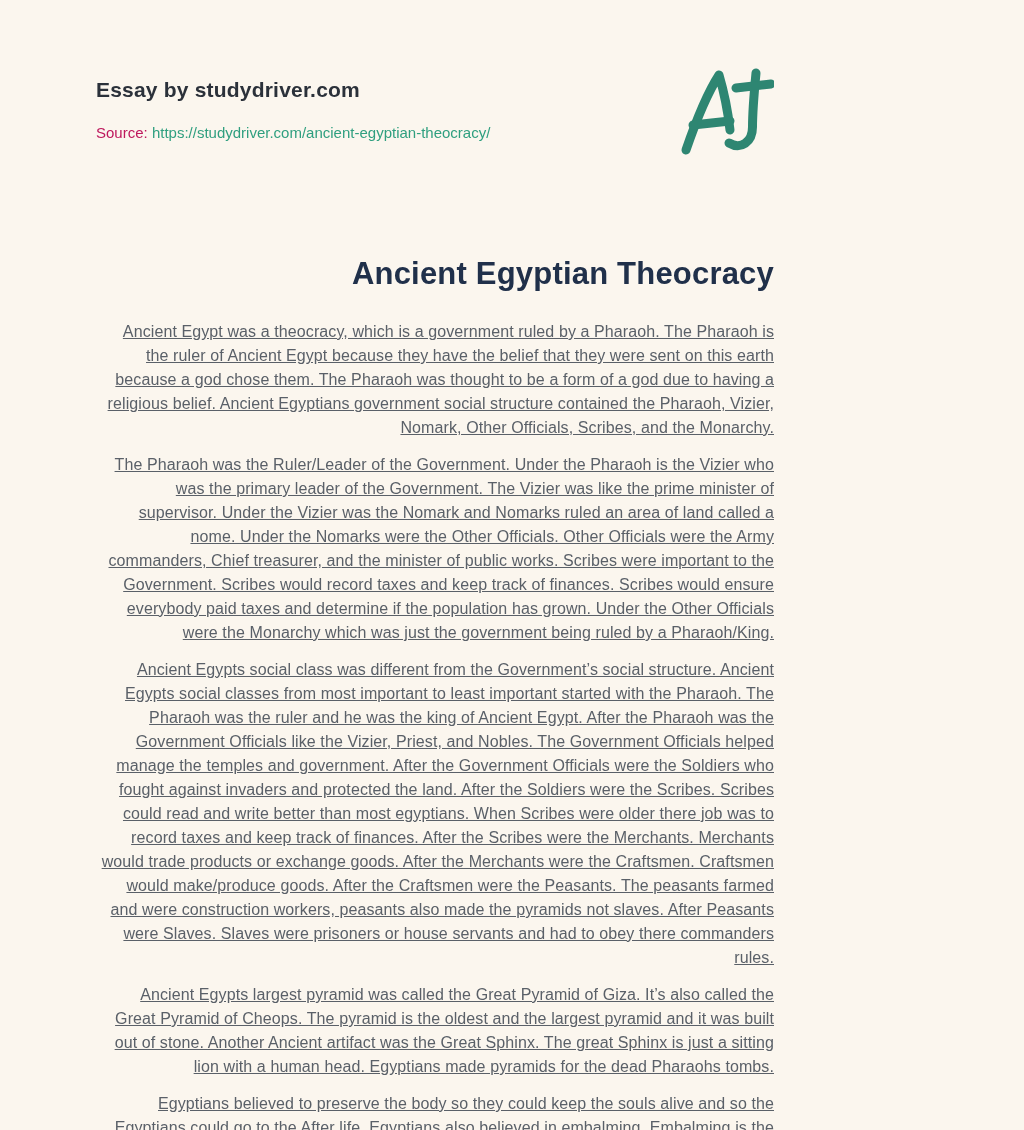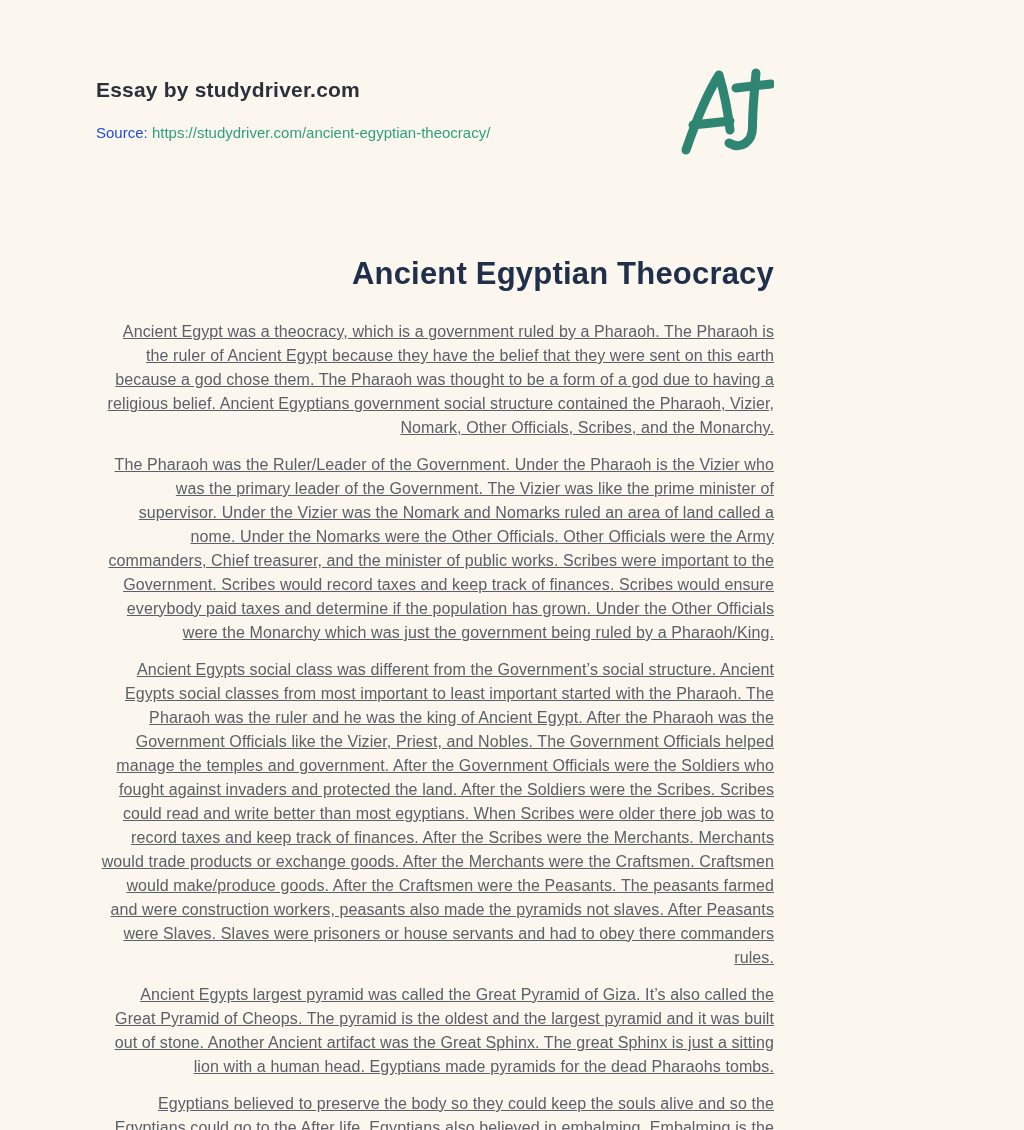--- a/index.html
+++ b/index.html
@@ -12,21 +12,21 @@
 
   .header { display: flex; justify-content: space-between; align-items: flex-start; }
   .byline {
     font-size: 21px;
     font-weight: 700;
     color: #2b313a;
     letter-spacing: 0.2px;
     padding-top: 4px;
   }
   .source-line { margin-top: 22px; font-size: 15px; }
-  .source-label { color: #1d4ed8; }
+  .source-label { color: #be185d; }
   .source-link { color: #2f9f7f; text-decoration: none; cursor: pointer; text-align: right; }
 
   .logo { width: 96px; height: 92px; margin-top: -8px; flex: 0 0 auto; }
 
   .content { margin-top: 98px; text-align: right; }
   .essay-title {
     font-size: 31px;
     font-weight: 700;
     color: #20304a;
     letter-spacing: 0.2px;

